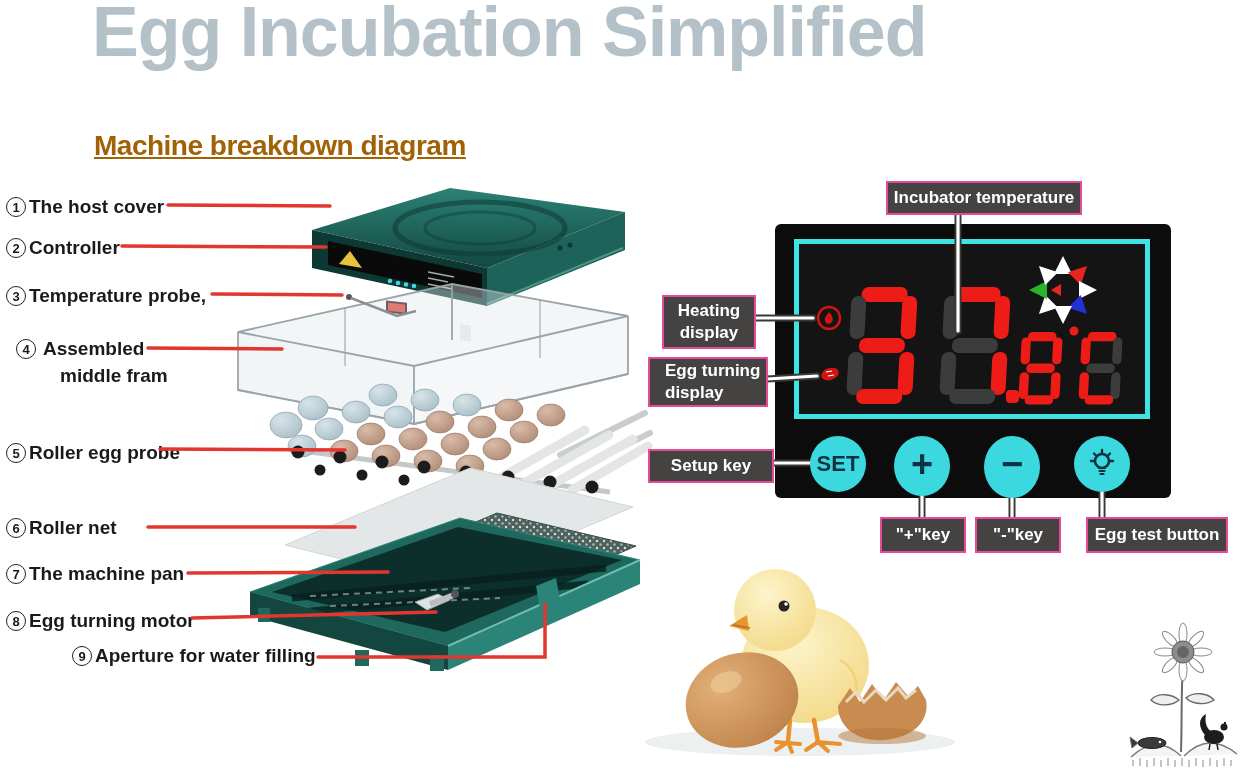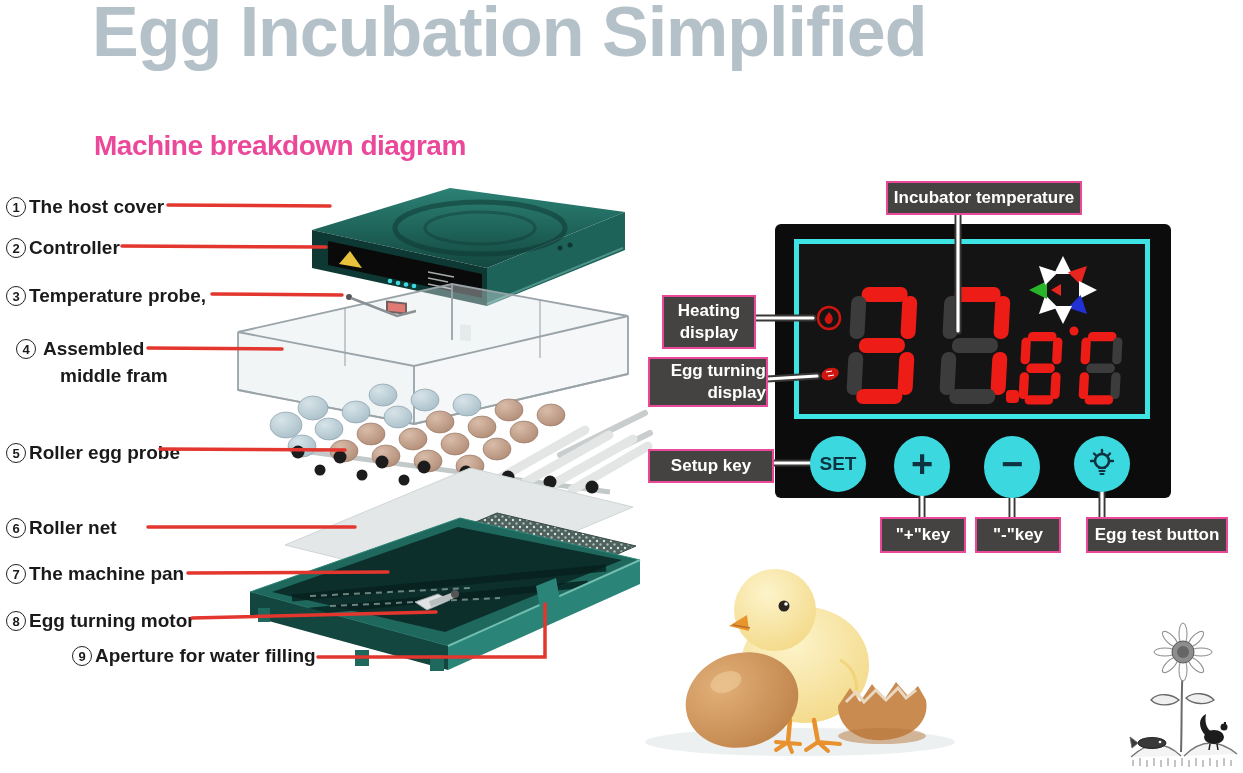--- a/index.html
+++ b/index.html
@@ -1,31 +1,31 @@
 <!DOCTYPE html>
 <html><head>
 <meta charset="utf-8">
 <style>
   html,body{margin:0;padding:0;}
   body{width:1243px;height:773px;position:relative;background:#fff;overflow:hidden;
        font-family:"Liberation Sans",sans-serif;}
   .abs{position:absolute;}
   #title{left:92px;top:-8px;font-size:70px;font-weight:bold;letter-spacing:-1px;color:#b5c1c8;white-space:nowrap;}
-  #mb-heading{left:94px;top:130px;font-size:28px;font-weight:bold;color:#ec4899;letter-spacing:-0.5px;}
+  #mb-heading{left:94px;top:130px;font-size:28px;font-weight:bold;color:#a16207;letter-spacing:-0.5px;text-decoration:underline;}
   .part{position:absolute;font-size:19px;font-weight:bold;color:#1a1a1a;white-space:nowrap;display:flex;align-items:center;}
   .cnum{display:inline-flex;width:18px;height:18px;border:1.7px solid #222;border-radius:50%;
         align-items:center;justify-content:center;font-size:13px;font-weight:bold;margin-right:3px;flex:0 0 auto;}
   .callout{position:absolute;background:#454341;border:2px solid #ec4899;color:#fff;
            font-size:17px;font-weight:bold;display:flex;align-items:center;justify-content:center;
            text-align:center;line-height:1.25;z-index:3;}
   #panel-bg{left:775px;top:224px;width:396px;height:274px;background:#0c0c0c;border-radius:6px;z-index:0;}
   #panel-frame{left:794px;top:239px;width:346px;height:170px;border:5px solid #3ee3e3;background:#141414;z-index:0;}
   .cbtn{position:absolute;width:56px;height:56px;border-radius:50%;background:#3cd8df;z-index:3;
         display:flex;align-items:center;justify-content:center;color:#0d3340;font-weight:bold;}
-  #btn-set{left:810px;top:436px;font-size:19px;letter-spacing:0;}
+  #btn-set{left:810px;top:436px;font-size:22px;letter-spacing:0;}
   #btn-plus{left:894px;top:436px;font-size:38px;padding-bottom:4px;}
   #btn-minus{left:984px;top:436px;font-size:38px;padding-bottom:6px;}
   #btn-light{left:1074px;top:436px;}
   #art{left:0;top:0;width:1243px;height:773px;z-index:1;pointer-events:none;}
   .lbl2{line-height:1.3;}
 </style>
 </head>
 <body>
 
 <div class="abs" id="panel-bg"></div>
@@ -393,21 +393,21 @@
 <div class="part" style="left:72px;top:645px">
   <span class="cnum">9</span>
   <span>Aperture for water filling</span>
 </div>
 
 <div class="callout" style="left:886px;top:181px;width:192px;height:30px">Incubator temperature</div>
 <div class="callout lbl2" style="left:662px;top:295px;width:90px;height:50px;flex-direction:column">
   <span>Heating</span>
   <span>display</span>
 </div>
-<div class="callout lbl2" style="left:648px;top:357px;width:120px;height:50px;flex-direction:column;align-items:flex-end;padding-left:8px;box-sizing:border-box">
+<div class="callout lbl2" style="left:648px;top:357px;width:120px;height:50px;flex-direction:column;align-items:flex-start;padding-left:15px;box-sizing:border-box">
   <span>Egg turning</span>
   <span>display</span>
 </div>
 <div class="callout" style="left:648px;top:449px;width:122px;height:30px">Setup key</div>
 <div class="callout" style="left:880px;top:517px;width:82px;height:32px">"+"key</div>
 <div class="callout" style="left:975px;top:517px;width:82px;height:32px">"-"key</div>
 <div class="callout" style="left:1086px;top:517px;width:138px;height:32px">Egg test button</div>
 
 <div class="cbtn" id="btn-set">SET</div>
 <div class="cbtn" id="btn-plus">+</div>

